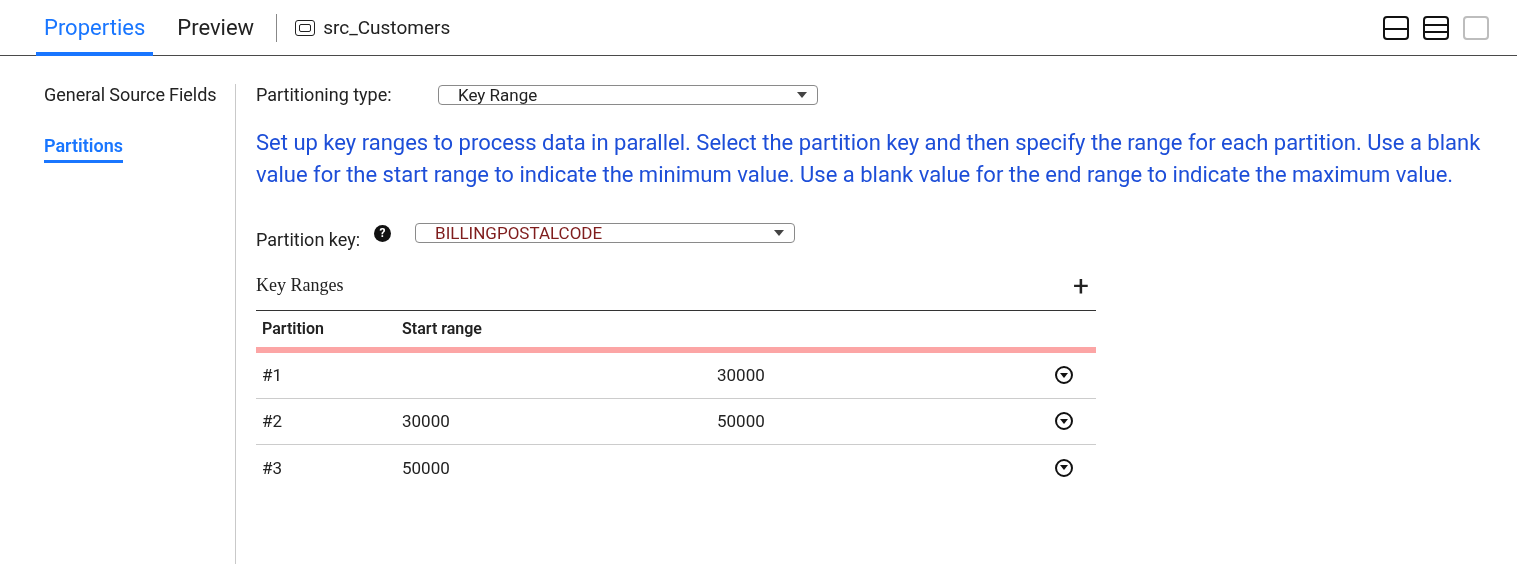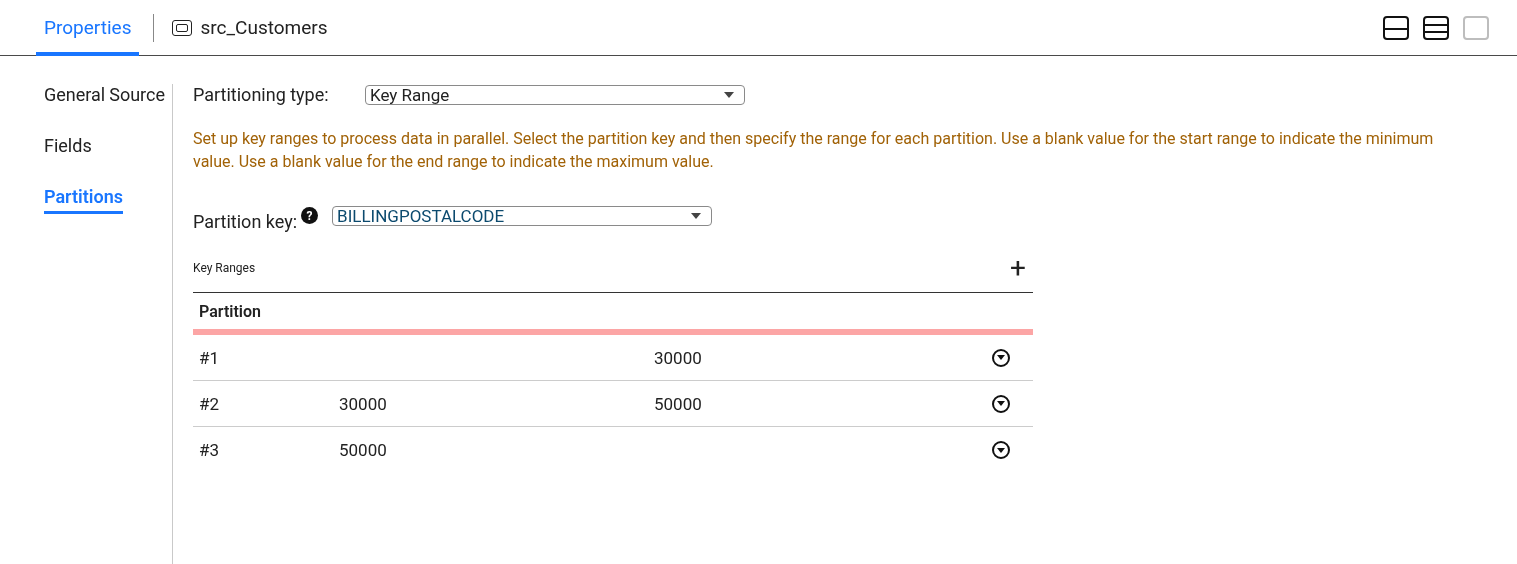--- a/index.html
+++ b/index.html
@@ -18,21 +18,21 @@
     border-bottom: 1px solid #4a4a4a;
     padding: 0 28px 0 40px;
   }
   .header-tabs {
     display: flex;
     align-items: flex-end;
     gap: 24px;
     height: 100%;
   }
   .header-tab {
-    font-size: 19px;
+    font-size: 22px;
     padding: 0 4px;
     height: 100%;
     display: flex;
     align-items: center;
     cursor: pointer;
     position: relative;
   }
   .header-tab.active {
     color: #1976ff;
   }
@@ -91,75 +91,75 @@
     content:"";position:absolute;left:0;right:0;top:66%;border-top:2px solid #111;
   }
 
   
   .body {
     display: flex;
     padding-top: 28px;
     min-height: 508px;
   }
   .sidebar {
-    width: 173px;
+    width: 236px;
     padding-left: 44px;
     border-right: 1px solid #c9c9c9;
   }
   .side-item {
     font-size: 18px;
     margin-bottom: 30px;
     cursor: pointer;
     display:inline-block;
   }
   .side-item.active {
     color: #1976ff;
     font-weight: 600;
     border-bottom: 3px solid #1976ff;
     padding-bottom: 4px;
   }
   .main {
     flex:1;
     padding: 0 24px 0 20px;
   }
   .row {
-    display:flex;align-items:center;gap:4px;margin-bottom:22px;
+    display:flex;align-items:center;gap:14px;margin-bottom:22px;
   }
   .label {
     font-size: 18px;
     min-width: 168px;
   }
   .label.short{min-width:auto;margin-top:12px;}
   .select {
     border:1px solid #8a8a8a;border-radius:4px;
     height:20px;min-width:370px;
     display:flex;align-items:center;justify-content:space-between;
-    padding:0 10px 0 4px;font-size:17px;cursor:pointer;
+    padding:0 10px 0 19px;font-size:17px;cursor:pointer;
   }
   .select.wide{min-width:380px;}
   .select .caret{
     width:0;height:0;border-left:5px solid transparent;border-right:5px solid transparent;border-top:6px solid #444;
   }
-  .select .dim{color:#0c4a6e;}
+  .select .dim{color:#7f1d1d;}
   .desc{
-    font-size:16px;color:#a16207;line-height:1.45;margin-bottom:26px;
+    font-size:22px;color:#1d4ed8;line-height:1.45;margin-bottom:26px;
     max-width:1250px;
   }
   .help-icon{
     width:17px;height:17px;border-radius:50%;background:#111;color:#fff;
     font-size:12px;font-weight:700;display:flex;align-items:center;justify-content:center;
     cursor:help;
   }
 
   
   .kr-header{
     display:flex;align-items:center;justify-content:space-between;
     width:840px;margin-top:14px;
   }
-  .kr-title{font-size:12px;}
+  .kr-title{font-size:18px;font-family:Liberation Serif, serif;}
   .plus-icon{
     font-size:28px;font-weight:400;line-height:1;cursor:pointer;
     width:30px;text-align:center;
   }
   .table{
     width:840px;margin-top:10px;border-top:1.5px solid #333;
   }
   .thead,.trow{
     display:grid;
     grid-template-columns: 140px 315px 315px 70px;
@@ -177,20 +177,21 @@
   .row-action::before{
     content:"";width:0;height:0;border-left:4px solid transparent;border-right:4px solid transparent;border-top:5px solid #111;
   }
 </style>
 </head>
 <body>
 
 <div class="header">
   <div class="header-tabs">
     <div class="header-tab active">Properties</div>
+    <div class="header-tab">Preview</div>
   </div>
   <div class="vdiv"></div>
   <div class="source-chip">
     <span class="source-icon"></span>
     <span>src_Customers</span>
   </div>
   <div class="header-right">
     <span class="layout-icon split-h"></span>
     <span class="layout-icon split-3"></span>
     <span class="layout-icon dim"></span>
@@ -228,20 +229,21 @@
     </div>
 
     <div class="kr-header">
       <span class="kr-title">Key Ranges</span>
       <span class="plus-icon">+</span>
     </div>
 
     <div class="table">
       <div class="thead">
         <div class="th">Partition</div>
+        <div class="th">Start range</div>
         <div class="th"></div>
       </div>
 
       <div class="trow">
         <div class="td">#1</div>
         <div class="td"></div>
         <div class="td">30000</div>
         <div class="td">
             <span class="row-action"></span>
           </div>

